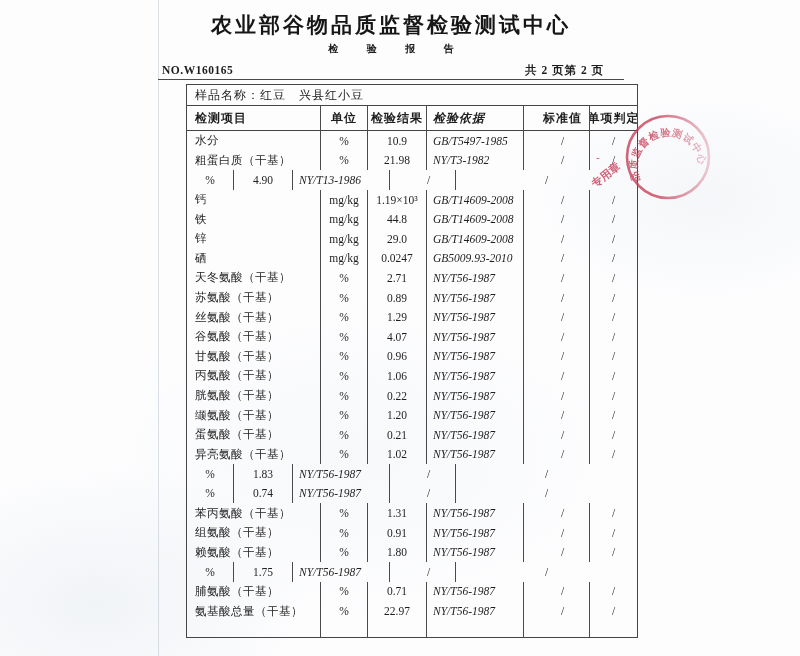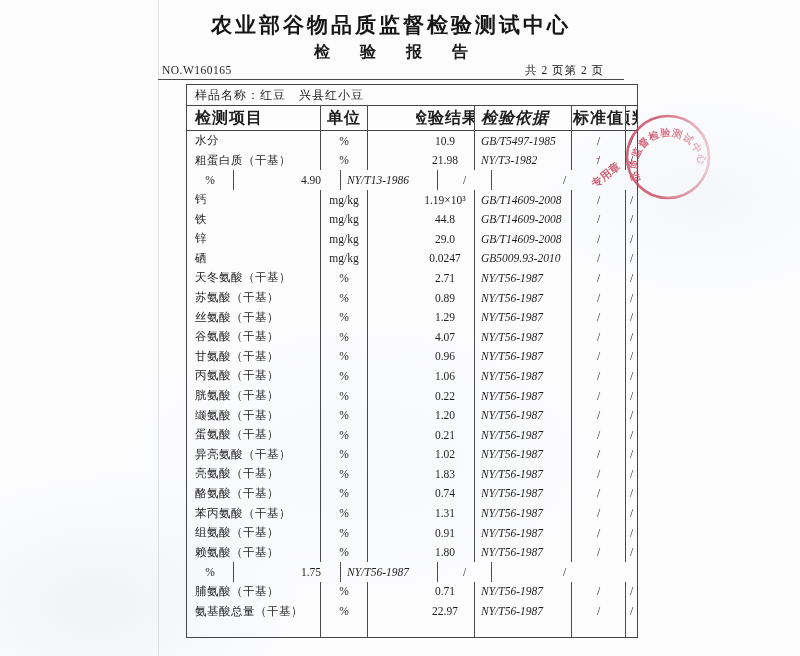--- a/index.html
+++ b/index.html
@@ -21,27 +21,27 @@
     position:absolute;left:158px;top:0;width:1px;height:656px;
     background:rgba(165,178,192,0.38);
   }
   .org-title{
     position:absolute;left:160px;top:11px;width:462px;
     text-align:center;font-size:21px;font-weight:bold;letter-spacing:3px;
     color:#161616;
   }
   .report-title{
     position:absolute;left:160px;top:42px;width:462px;
-    text-align:center;font-size:16px;font-weight:bold;letter-spacing:13px;
+    text-align:center;font-size:10px;font-weight:bold;letter-spacing:13px;
     text-indent:13px;color:#1a1a1a;
   }
   .no-row{
     position:absolute;left:160px;top:62px;width:462px;height:16px;
     display:flex;justify-content:space-between;align-items:center;
-    font-size:11.5px;font-weight:normal;gap:42px;
+    font-size:11.5px;font-weight:bold;gap:42px;
   }
   .no-row .pageinfo{padding-right:18px;letter-spacing:1px;}
   .no-row .reportno{padding-left:2px;letter-spacing:0.5px;}
   .top-rule{
     position:absolute;left:158px;top:79px;width:466px;height:1px;
     background:#4a4a4a;
   }
   .report-table{
     position:absolute;left:186px;top:84px;width:452px;height:554px;
     box-sizing:border-box;border:1px solid #454545;
@@ -49,36 +49,36 @@
     font-size:11.5px;
   }
   .sample-row{
     flex:0 0 20px;display:flex;align-items:center;
     border-bottom:1px solid #454545;
     padding-left:8px;font-size:12px;letter-spacing:1px;
   }
   .header-row{
     flex:0 0 24px;display:flex;
     border-bottom:1px solid #454545;
-    font-weight:bold;font-size:16px;
+    font-weight:bold;font-size:12px;
   }
   .tbody{flex:1 1 auto;display:flex;flex-direction:column;}
   .trow{flex:0 0 19.6px;display:flex;}
   .trow.filler{flex:1 1 auto;}
   .cell{
     box-sizing:border-box;height:100%;
     display:flex;align-items:center;justify-content:center;
     border-right:1px solid #4a4a4a;
     white-space:nowrap;overflow:hidden;
   }
   .c0{flex:0 0 134px;}
   .c1{flex:0 0 47px;}
-  .c2{flex:0 0 59px;margin-left:48px;}
+  .c2{flex:0 0 59px;}
   .c3{flex:0 0 97px;font-style:italic;}
-  .c4{flex:0 0 54px;}
+  .c4{flex:0 0 54px;margin-left:12px;}
   .c5{flex:1 1 auto;border-right:none;}
   .cell.left{justify-content:flex-start;padding-left:8px;letter-spacing:0.5px;}
   .cell.left4{justify-content:flex-start;padding-left:6px;}
   .header-row .cell{font-weight:bold;letter-spacing:1px;}
   .stamp{position:absolute;left:585px;top:108px;pointer-events:none;}
 </style>
 </head>
 <body>
 
 <div class="page">
@@ -236,29 +236,27 @@
         </div>
         <div class="trow">
           <div class="cell c0 left">异亮氨酸（干基）</div>
           <div class="cell c1">%</div>
           <div class="cell c2">1.02</div>
           <div class="cell c3 left4">NY/T56-1987</div>
           <div class="cell c4">/</div>
           <div class="cell c5">/</div>
         </div>
         <div class="trow">
-          <div class="cell c0 left">亮氨酸（干基）</div>
           <div class="cell c1">%</div>
           <div class="cell c2">1.83</div>
           <div class="cell c3 left4">NY/T56-1987</div>
           <div class="cell c4">/</div>
           <div class="cell c5">/</div>
         </div>
         <div class="trow">
-          <div class="cell c0 left">酪氨酸（干基）</div>
           <div class="cell c1">%</div>
           <div class="cell c2">0.74</div>
           <div class="cell c3 left4">NY/T56-1987</div>
           <div class="cell c4">/</div>
           <div class="cell c5">/</div>
         </div>
         <div class="trow">
           <div class="cell c0 left">苯丙氨酸（干基）</div>
           <div class="cell c1">%</div>
           <div class="cell c2">1.31</div>

